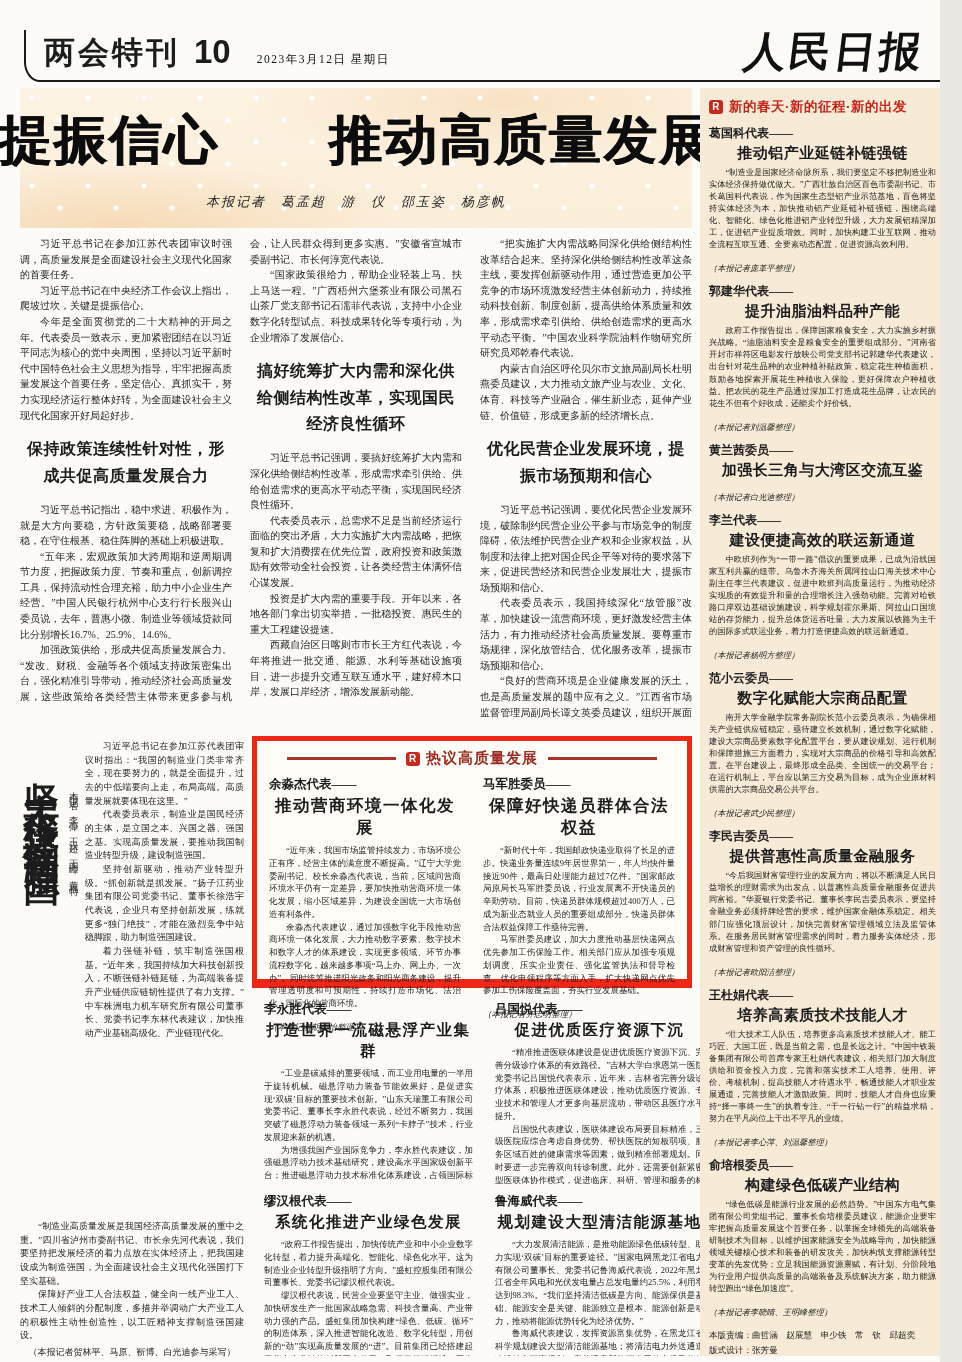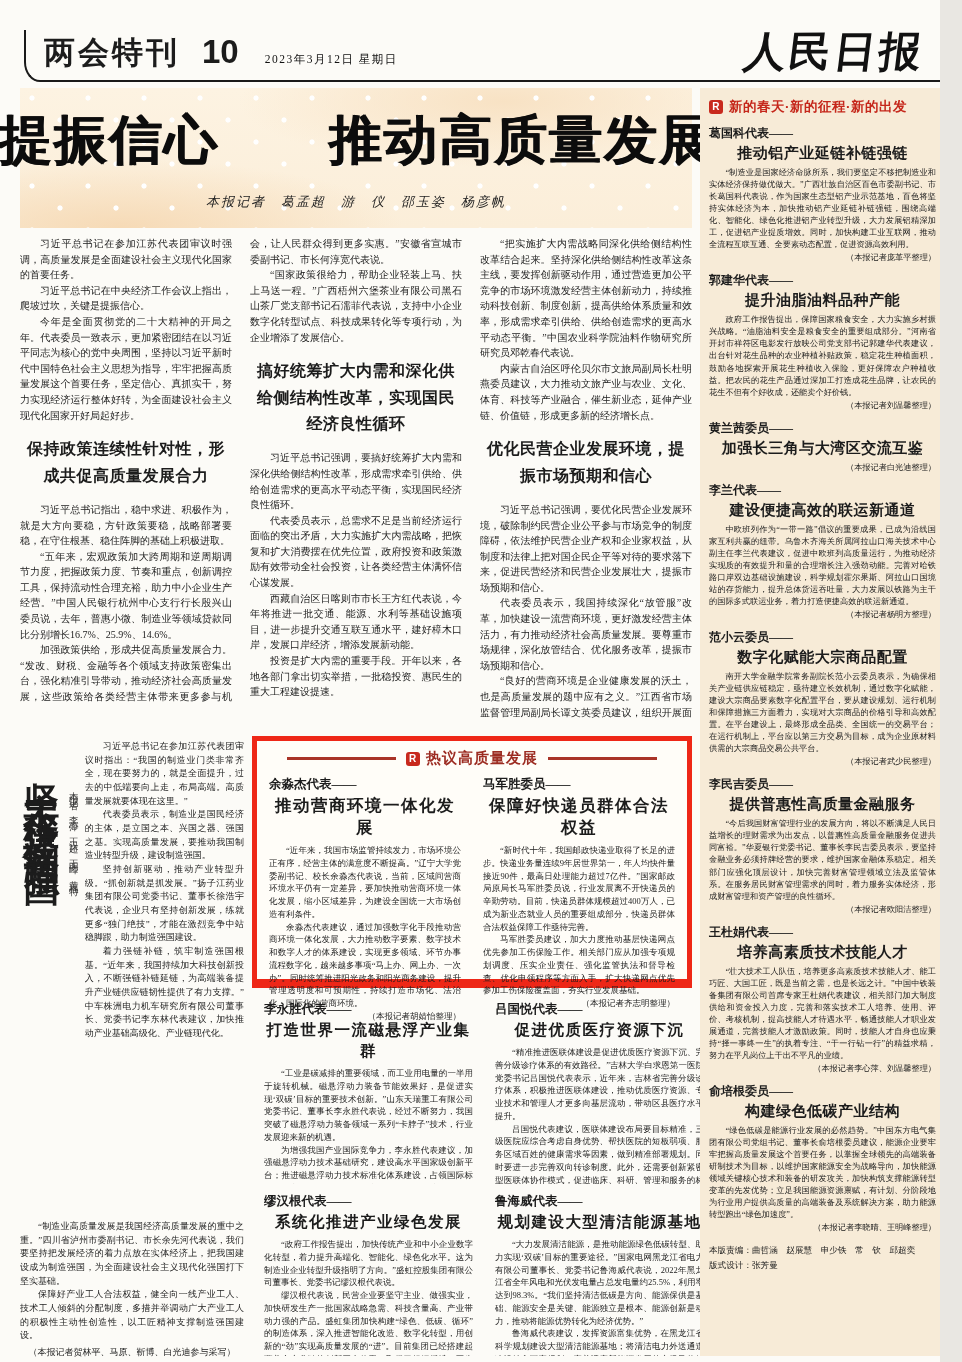--- a/index.html
+++ b/index.html
@@ -4,21 +4,21 @@
 <style>
   html,body{margin:0;padding:0;background:#e9e7e2;}
   #page{position:relative;width:940px;height:1362px;background:#fcfbf7;overflow:hidden;
         font-family:"Liberation Serif","DejaVu Serif",serif;color:#1c1c1c;}
 
   
   .header-rule{position:absolute;left:24px;top:30px;width:916px;height:50px;
     border-left:2px solid #1a1a1a;border-bottom:2px solid #1a1a1a;border-bottom-left-radius:16px 20px;}
   .kicker-wrap{position:absolute;left:44px;top:32px;display:flex;align-items:baseline;}
   .kicker-text{font-family:"Liberation Sans","DejaVu Sans",sans-serif;font-weight:800;font-size:31px;letter-spacing:3px;}
-  .page-num{font-family:"Liberation Sans","DejaVu Sans",sans-serif;font-weight:700;font-size:33px;margin-left:22px;}
+  .page-num{font-family:"Liberation Sans","DejaVu Sans",sans-serif;font-weight:700;font-size:33px;margin-left:14px;}
   .page-date{font-size:11.5px;letter-spacing:1.5px;margin-left:26px;color:#111;}
   .masthead{position:absolute;right:16px;top:24px;font-size:42px;font-weight:900;
     transform:skewX(-7deg);letter-spacing:3px;color:#111;}
 
   
   .banner{position:absolute;left:20px;top:88px;width:672px;height:140px;
     display:flex;flex-direction:column;align-items:center;justify-content:center;
     background:
       radial-gradient(circle 2.2px at 12px 10px,#fff 0 2.2px,rgba(255,255,255,0) 3px),
       radial-gradient(circle 2.2px at 40px 32px,#fff 0 2.2px,rgba(255,255,255,0) 3px),
@@ -55,21 +55,21 @@
   .hot-head{display:flex;align-items:center;gap:10px;margin:1px 18px 7px;}
   .hot-rule{flex:1;height:3px;background:#a93327;}
   .hot-title{color:#9c2c22;font-weight:800;font-size:15px;letter-spacing:1px;
     font-family:"Liberation Sans","DejaVu Sans",sans-serif;display:flex;align-items:center;gap:6px;}
   .hot-cols{display:flex;gap:22px;}
   .hot-col{flex:1;min-width:0;}
 
   .a-kicker{font-size:12.5px;font-weight:700;margin:1px 0 2px;}
   .a-title{font-size:16.5px;font-weight:800;text-align:center;letter-spacing:1.5px;margin:1px 0 5px;}
   .a-p{font-size:8.5px;line-height:1.5;text-align:justify;text-indent:2em;margin:0;}
-  .a-sig{font-size:8.5px;text-align:right;margin-top:1px;}
+  .a-sig{font-size:8.5px;text-align:left;margin-top:12px;font-style:italic;}
 
   
   .bgrid{position:absolute;left:252px;top:1000px;width:440px;height:356px;display:grid;
     grid-template-columns:1fr 1fr;grid-template-rows:184px auto;gap:8px 22px;overflow:hidden;margin-left:12px;}
   .bgrid .a-title{font-size:15.5px;}
   .bgrid article{overflow:hidden;}
 
   
   .rail{position:absolute;left:700px;top:88px;width:245px;height:1268px;box-sizing:border-box;
     background:#f7ebd7;padding:10px 9px 6px;overflow:hidden;}
@@ -109,22 +109,22 @@
     <p>习近平总书记在中央经济工作会议上指出，爬坡过坎，关键是提振信心。</p>
     <p>今年是全面贯彻党的二十大精神的开局之年。代表委员一致表示，更加紧密团结在以习近平同志为核心的党中央周围，坚持以习近平新时代中国特色社会主义思想为指导，牢牢把握高质量发展这个首要任务，坚定信心、真抓实干，努力实现经济运行整体好转，为全面建设社会主义现代化国家开好局起好步。</p>
     <h3>保持政策连续性针对性，形成共促高质量发展合力</h3>
     <p>习近平总书记指出，稳中求进、积极作为，就是大方向要稳，方针政策要稳，战略部署要稳，在守住根基、稳住阵脚的基础上积极进取。</p>
     <p>“五年来，宏观政策加大跨周期和逆周期调节力度，把握政策力度、节奏和重点，创新调控工具，保持流动性合理充裕，助力中小企业生产经营。”中国人民银行杭州中心支行行长殷兴山委员说，去年，普惠小微、制造业等领域贷款同比分别增长16.7%、25.9%、14.6%。</p>
     <p>加强政策供给，形成共促高质量发展合力。“发改、财税、金融等各个领域支持政策密集出台，强化精准引导带动，推动经济社会高质量发展，这些政策给各类经营主体带来更多参与机会，让人民群众得到更多实惠。”安徽省宣城市委副书记、市长何淳宽代表说。</p>
     <p>“国家政策很给力，帮助企业轻装上马、扶上马送一程。”广西梧州六堡茶业有限公司黑石山茶厂党支部书记石濡菲代表说，支持中小企业数字化转型试点、科技成果转化等专项行动，为企业增添了发展信心。</p>
     <h3>搞好统筹扩大内需和深化供给侧结构性改革，实现国民经济良性循环</h3>
     <p>习近平总书记强调，要搞好统筹扩大内需和深化供给侧结构性改革，形成需求牵引供给、供给创造需求的更高水平动态平衡，实现国民经济良性循环。</p>
     <p>代表委员表示，总需求不足是当前经济运行面临的突出矛盾，大力实施扩大内需战略，把恢复和扩大消费摆在优先位置，政府投资和政策激励有效带动全社会投资，让各类经营主体满怀信心谋发展。</p>
+    <p>投资是扩大内需的重要手段。开年以来，各地各部门拿出切实举措，一批稳投资、惠民生的重大工程建设提速。</p>
     <p>西藏自治区日喀则市市长王方红代表说，今年将推进一批交通、能源、水利等基础设施项目，进一步提升交通互联互通水平，建好樟木口岸，发展口岸经济，增添发展新动能。</p>
-    <p>投资是扩大内需的重要手段。开年以来，各地各部门拿出切实举措，一批稳投资、惠民生的重大工程建设提速。</p>
     <p>“把实施扩大内需战略同深化供给侧结构性改革结合起来。坚持深化供给侧结构性改革这条主线，要发挥创新驱动作用，通过营造更加公平竞争的市场环境激发经营主体创新动力，持续推动科技创新、制度创新，提高供给体系质量和效率，形成需求牵引供给、供给创造需求的更高水平动态平衡。”中国农业科学院油料作物研究所研究员邓乾春代表说。</p>
     <p>内蒙古自治区呼伦贝尔市文旅局副局长杜明燕委员建议，大力推动文旅产业与农业、文化、体育、科技等产业融合，催生新业态，延伸产业链、价值链，形成更多新的经济增长点。</p>
     <h3>优化民营企业发展环境，提振市场预期和信心</h3>
     <p>习近平总书记强调，要优化民营企业发展环境，破除制约民营企业公平参与市场竞争的制度障碍，依法维护民营企业产权和企业家权益，从制度和法律上把对国企民企平等对待的要求落下来，促进民营经济和民营企业发展壮大，提振市场预期和信心。</p>
     <p>代表委员表示，我国持续深化“放管服”改革，加快建设一流营商环境，更好激发经营主体活力，有力推动经济社会高质量发展。要尊重市场规律，深化放管结合、优化服务改革，提振市场预期和信心。</p>
     <p>“良好的营商环境是企业健康发展的沃土，也是高质量发展的题中应有之义。”江西省市场监督管理局副局长谭文英委员建议，组织开展面向创业者、企业家的分级分类培训，开展政策法规宣传解读，加快推动惠企政策与企业信息匹配自动化、智能化，持续推进涉企审批减环节、减材料、减时限、减费用。</p>
 
   </div>
 
   <div class="feature">

